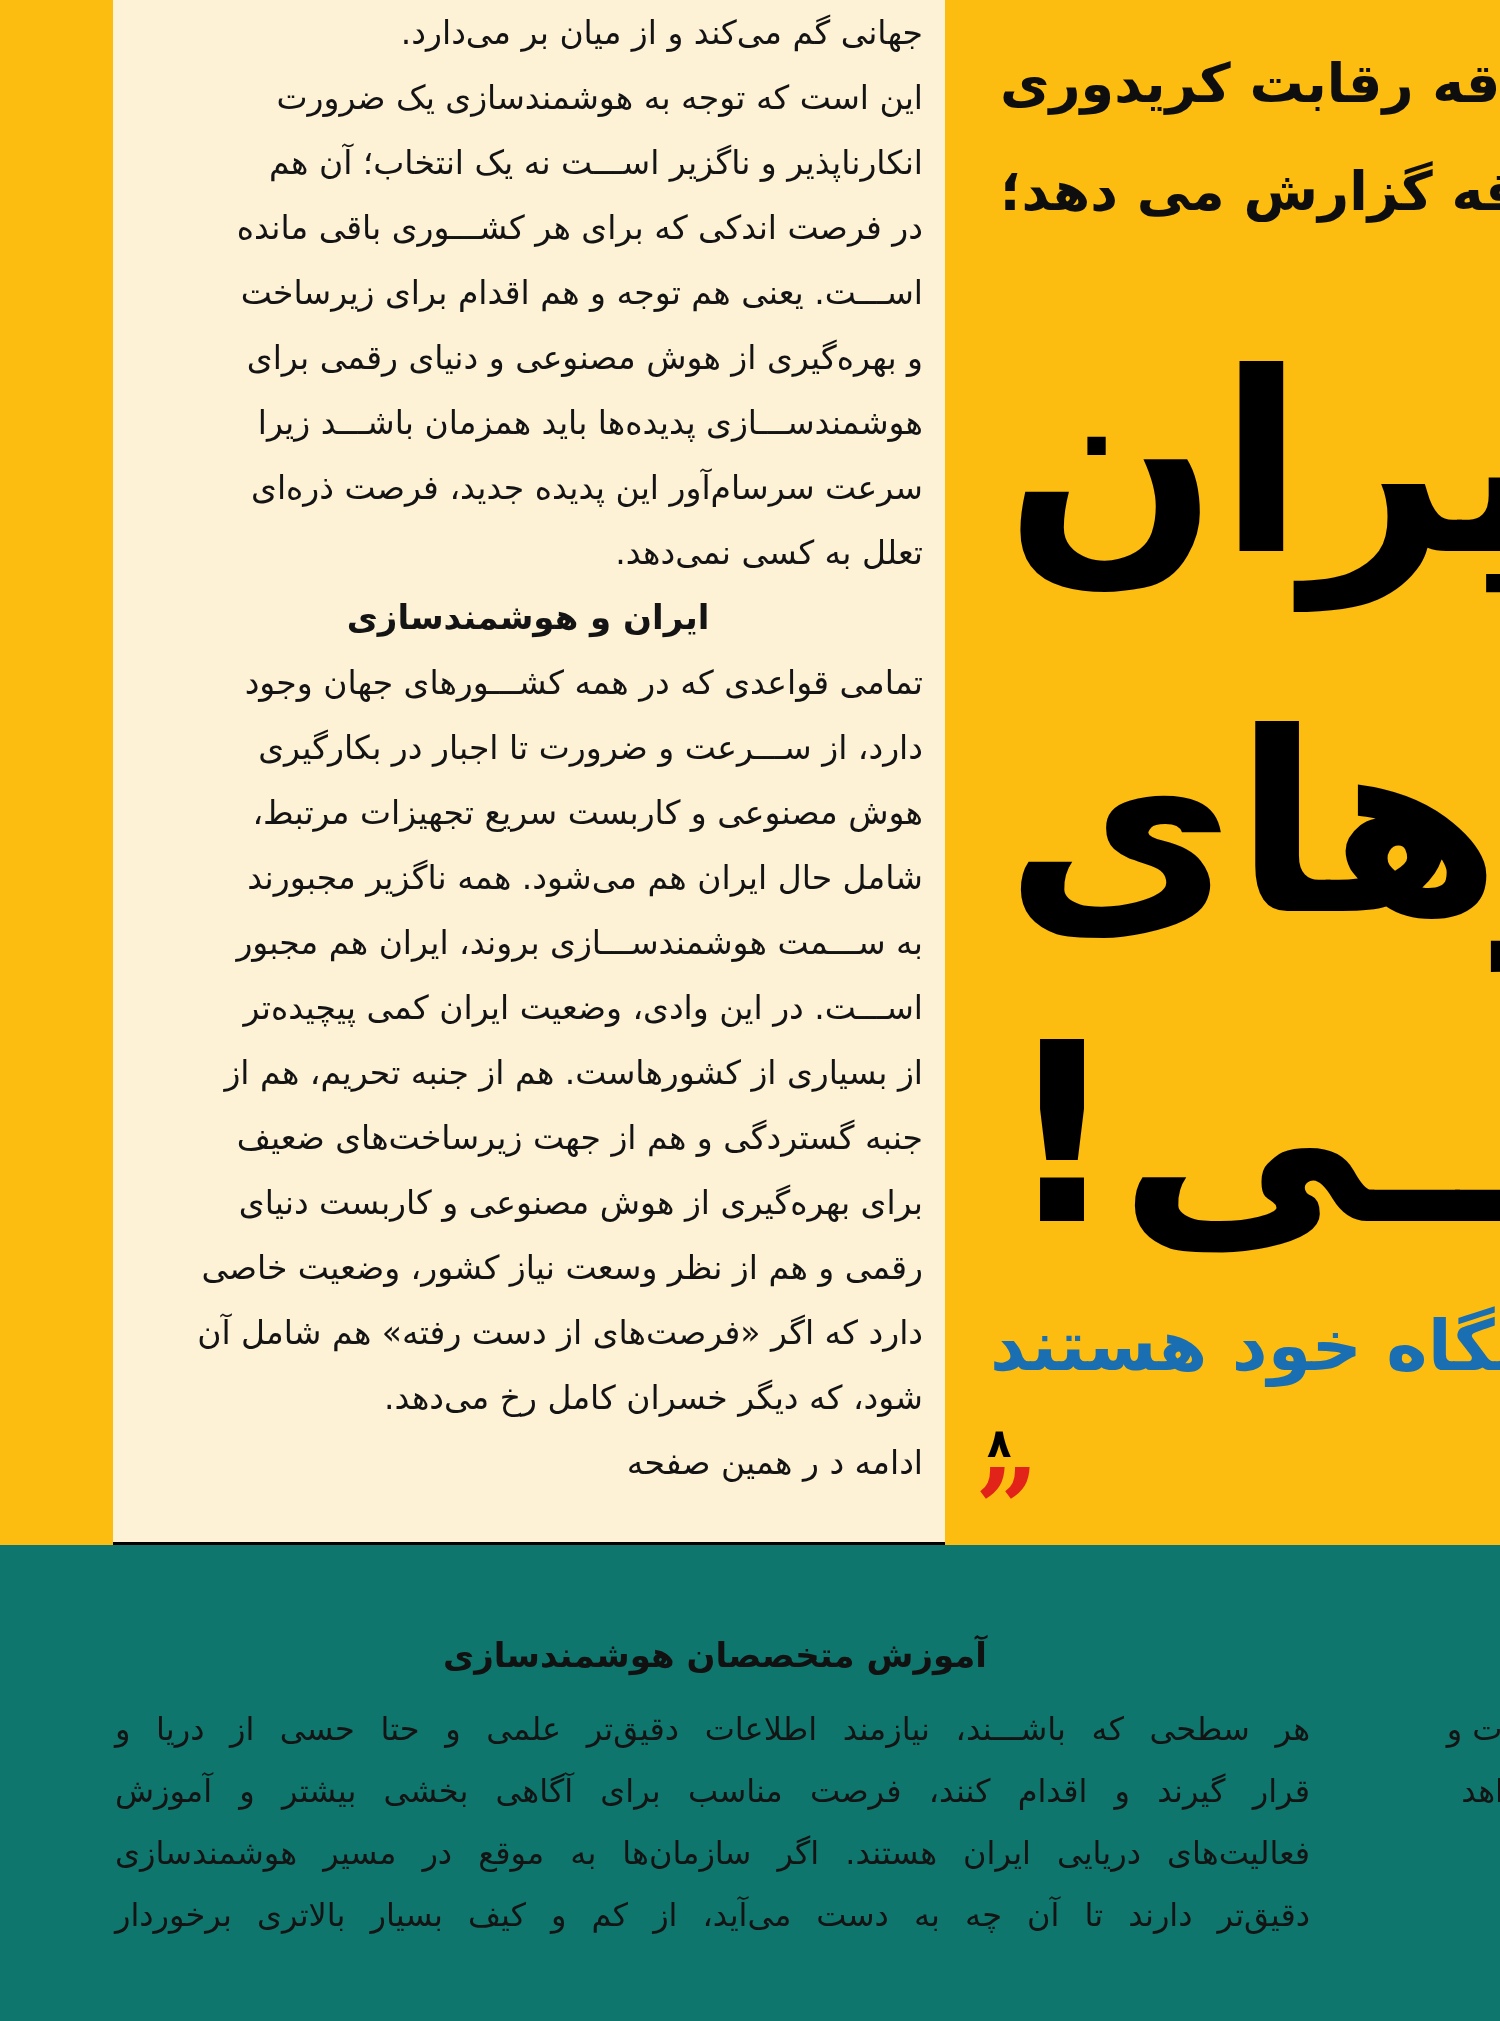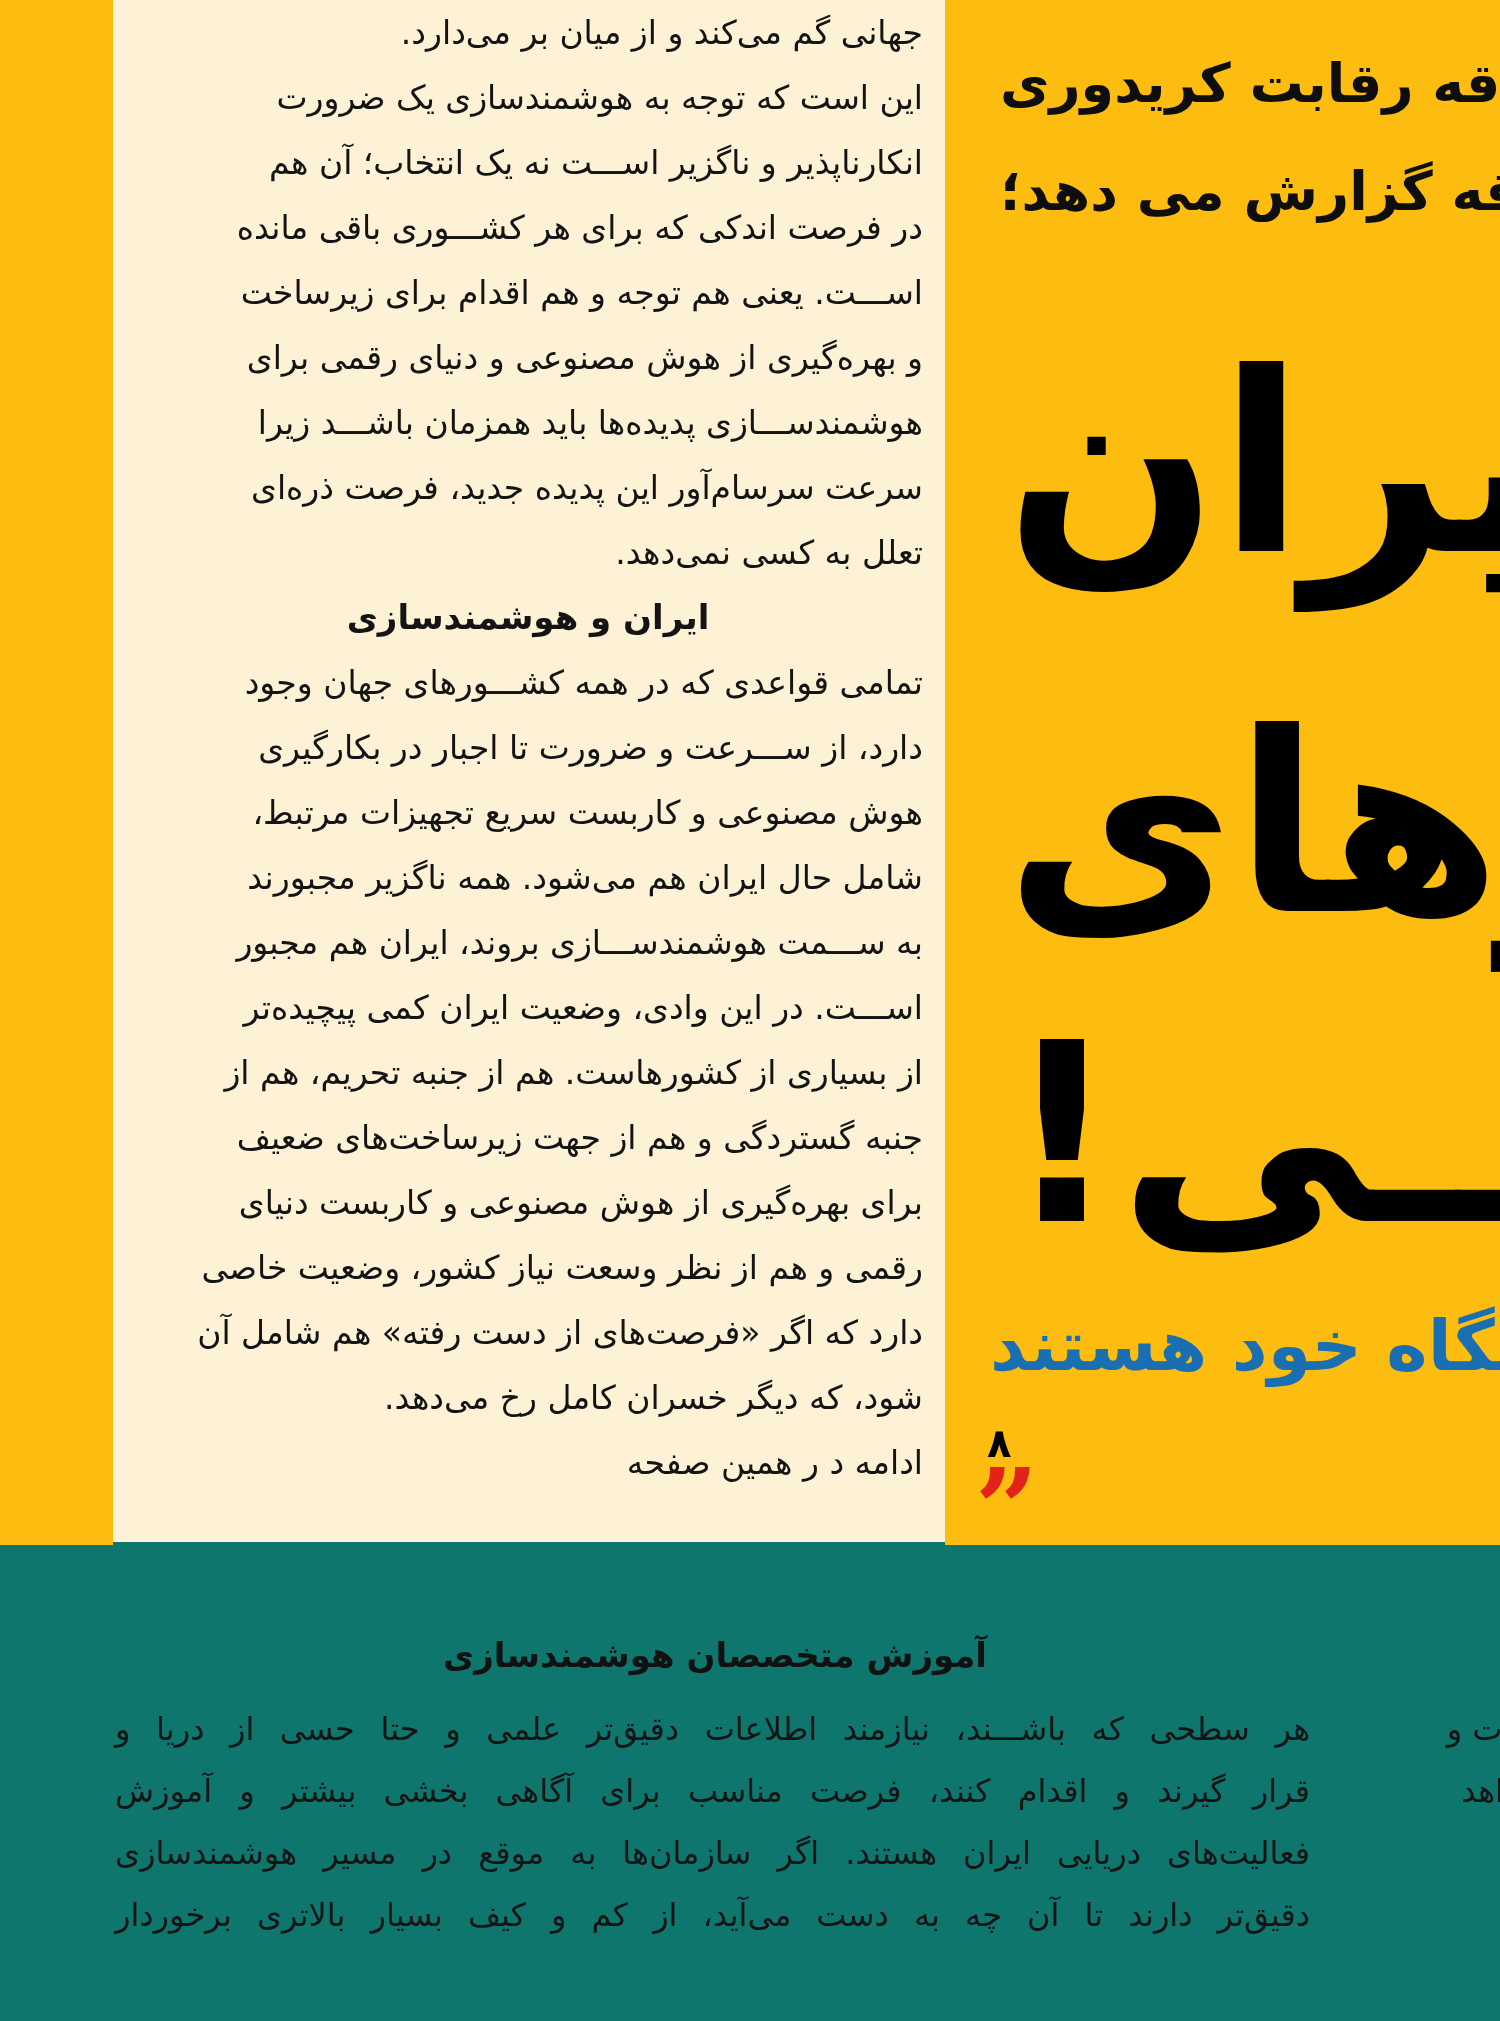--- a/index.html
+++ b/index.html
@@ -12,21 +12,21 @@
   .page { position: relative; width: 1500px; height: 2021px; }
 
   
   .yellow-band {
     position: absolute; left: 0; top: 0; width: 1500px; height: 1545px;
     background: #fdbd10;
   }
   .cream-column {
     position: absolute; left: 113px; top: 0; width: 832px; height: 1545px;
     background: #fdf1d6;
-    border-bottom: 3px solid #0f766e;
+    border-bottom: 3px solid #000000;
   }
   .column-text {
     position: absolute; right: 22px; top: 0; width: 790px;
     direction: rtl; text-align: justify; text-align-last: right;
     font-size: 33px; line-height: 65px; color: #141414;
   }
   .column-text p { margin: 0; }
   .column-text .subhead {
     text-align: left; text-align-last: center;
     font-weight: bold; font-size: 34px;

